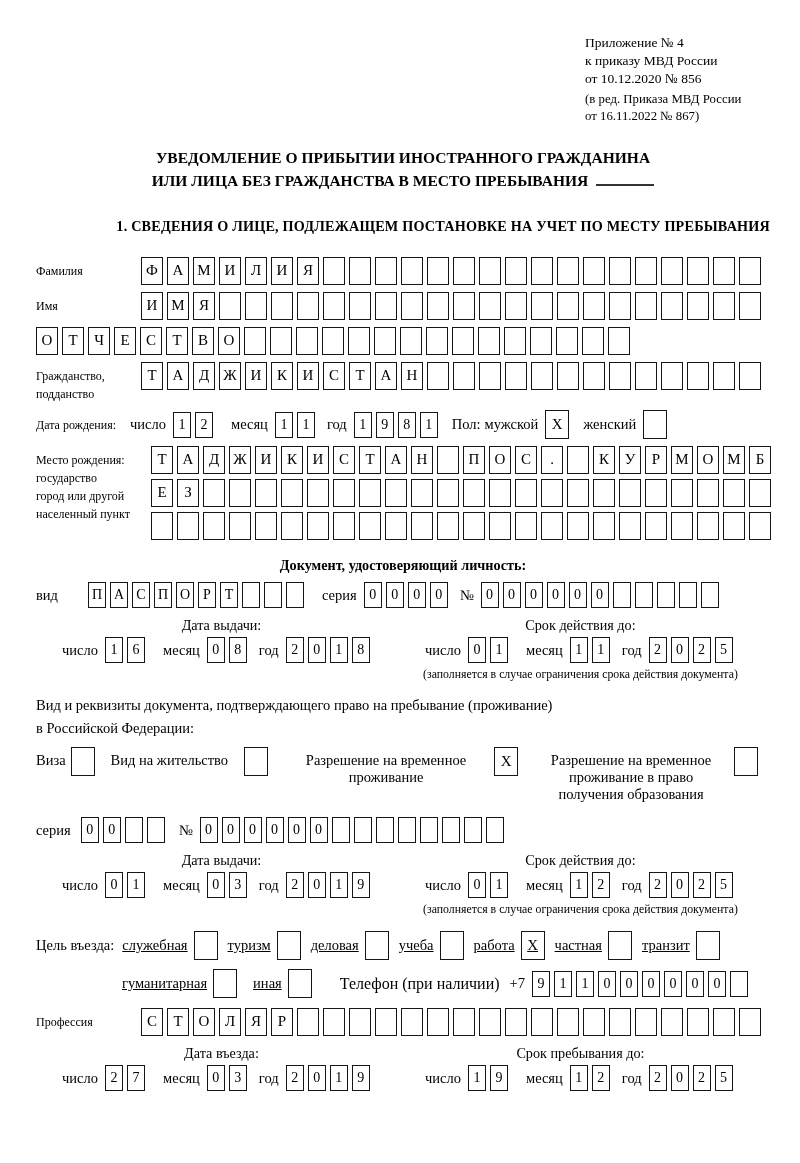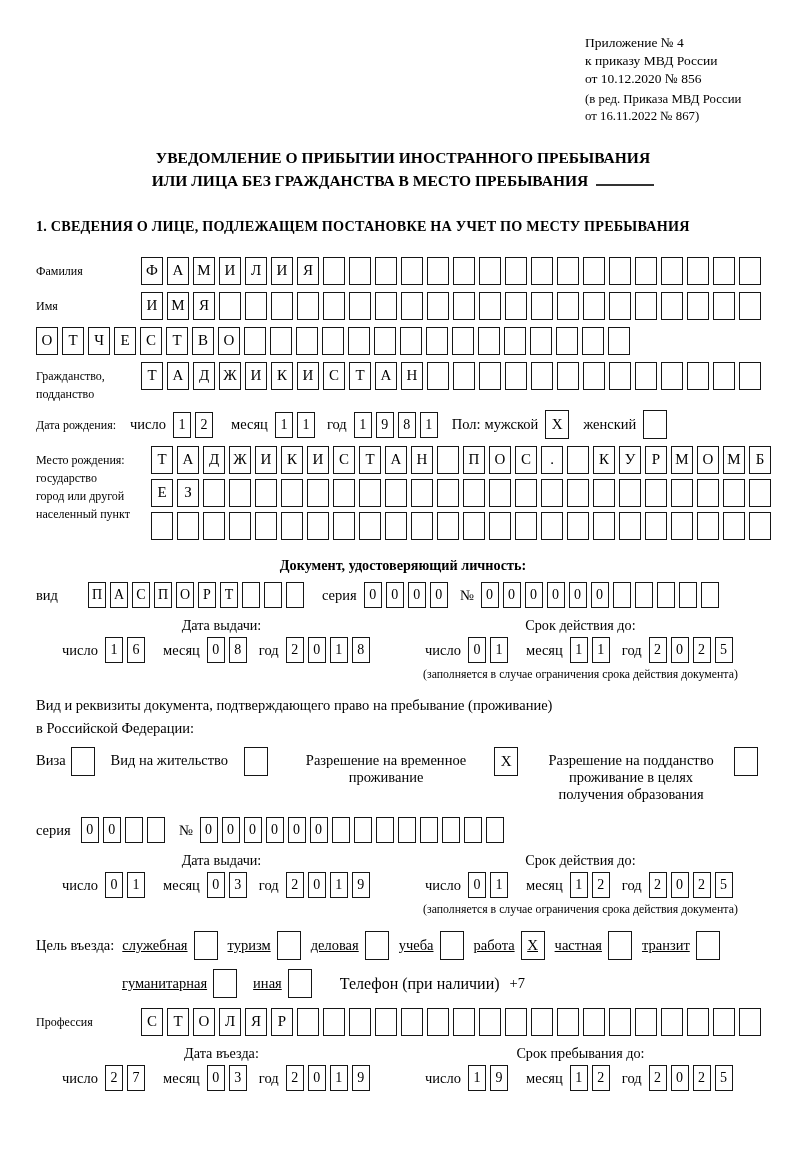--- a/index.html
+++ b/index.html
@@ -8,21 +8,21 @@
   .page { width: 800px; min-height: 1163px; padding: 34px 30px 24px 36px; position: relative; }
 
   
   .hdr-block { margin-left: auto; width: 185px; font-size: 13.5px; line-height: 1.32; }
   .hdr-note { margin-top: 4px; font-size: 12.8px; line-height: 1.32; }
   .forma { text-align: right; font-weight: bold; font-size: 14.5px; margin-top: 20px; letter-spacing: .5px; }
 
   
   .title { text-align: center; font-weight: bold; font-size: 15.5px; line-height: 1.45; margin-top: 22px; }
   .blank-line { display: inline-block; width: 58px; border-bottom: 2px solid #333; height: 14px; margin-left: 8px; }
-  .section-heading { text-align: left; font-weight: bold; font-size: 14.2px; margin-top: 26px; letter-spacing: .2px; }
+  .section-heading { text-align: right; font-weight: bold; font-size: 14.2px; margin-top: 26px; letter-spacing: .2px; }
 
   
   .frow { display: flex; align-items: flex-start; margin-top: 7px; }
   .flabel { flex: none; font-size: 12px; line-height: 1.5; padding-top: 5px; }
   .w105 { width: 105px; } .w118 { width: 118px; } .w115 { width: 115px; }
 
   
   .cells { display: inline-block; white-space: nowrap; line-height: 0; }
   .cell { display: inline-block; width: 22px; height: 28px; border: 1.7px solid #161616; margin-right: 4px;
           text-align: center; font-size: 15px; line-height: 25px; vertical-align: middle; background: #fff; }
@@ -70,21 +70,21 @@
     <div>Приложение № 4</div>
     <div>к приказу МВД России</div>
     <div>от 10.12.2020 № 856</div>
     <div class="hdr-note">
       <div>(в ред. Приказа МВД России</div>
       <div>от 16.11.2022 № 867)</div>
     </div>
   </div>
 
   <div class="title">
-    <div>УВЕДОМЛЕНИЕ О ПРИБЫТИИ ИНОСТРАННОГО ПРЕБЫВАНИЯ</div>
+    <div>УВЕДОМЛЕНИЕ О ПРИБЫТИИ ИНОСТРАННОГО ГРАЖДАНИНА</div>
     <div><span>ИЛИ ЛИЦА БЕЗ ГРАЖДАНСТВА В МЕСТО ПРЕБЫВАНИЯ</span><span class="blank-line"></span></div>
   </div>
 
   <div class="section-heading">1. СВЕДЕНИЯ О ЛИЦЕ, ПОДЛЕЖАЩЕМ ПОСТАНОВКЕ НА УЧЕТ ПО МЕСТУ ПРЕБЫВАНИЯ</div>
 
   <div class="frow" style="margin-top:22px">
     <div class="flabel w105">Фамилия</div>
     <div class="cells"><span class="cell">Ф</span><span class="cell">А</span><span class="cell">М</span><span class="cell">И</span><span class="cell">Л</span><span class="cell">И</span><span class="cell">Я</span><span class="cell"></span><span class="cell"></span><span class="cell"></span><span class="cell"></span><span class="cell"></span><span class="cell"></span><span class="cell"></span><span class="cell"></span><span class="cell"></span><span class="cell"></span><span class="cell"></span><span class="cell"></span><span class="cell"></span><span class="cell"></span><span class="cell"></span><span class="cell"></span><span class="cell"></span></div>
   </div>
 
@@ -183,21 +183,21 @@
     </div>
     <div class="opt-pair" style="margin-left:16px">
       <span class="opt-text">Вид на жительство</span>
       <span class="cbx" style="margin-left:16px"></span>
     </div>
     <div class="opt-pair" style="margin-left:20px">
       <span class="opt-text center mw190">Разрешение на временное проживание</span>
       <span class="cbx" style="margin-left:10px">X</span>
     </div>
     <div class="opt-pair" style="margin-left:18px">
-      <span class="opt-text center mw185">Разрешение на подданство проживание в целях получения образования</span>
+      <span class="opt-text center mw185">Разрешение на временное проживание в право получения образования</span>
       <span class="cbx" style="margin-left:8px"></span>
     </div>
   </div>
 
   <div class="frow" style="align-items:center;margin-top:14px">
     <span class="ilbl first" style="margin-right:10px">серия</span>
     <span class="cells sm"><span class="cell">0</span><span class="cell">0</span><span class="cell"></span><span class="cell"></span></span>
     <span class="ilbl" style="margin-left:10px">№</span>
     <span class="cells sm"><span class="cell">0</span><span class="cell">0</span><span class="cell">0</span><span class="cell">0</span><span class="cell">0</span><span class="cell">0</span><span class="cell"></span><span class="cell"></span><span class="cell"></span><span class="cell"></span><span class="cell"></span><span class="cell"></span><span class="cell"></span><span class="cell"></span></span>
   </div>
@@ -264,20 +264,21 @@
     <span class="popt">
       <span class="plab">гуманитарная</span>
       <span class="cbx"></span>
     </span>
     <span class="popt" style="margin-left:6px">
       <span class="plab">иная</span>
       <span class="cbx"></span>
     </span>
     <span class="plab" style="font-size:16px;margin:0 10px 0 18px">Телефон (при наличии)</span>
     <span style="font-size:14.5px;margin-right:7px">+7</span>
+    <span class="cells sm"><span class="cell">9</span><span class="cell">1</span><span class="cell">1</span><span class="cell">0</span><span class="cell">0</span><span class="cell">0</span><span class="cell">0</span><span class="cell">0</span><span class="cell">0</span><span class="cell"></span></span>
   </div>
 
   <div class="frow" style="margin-top:10px">
     <div class="flabel w105">Профессия</div>
     <div class="cells"><span class="cell">С</span><span class="cell">Т</span><span class="cell">О</span><span class="cell">Л</span><span class="cell">Я</span><span class="cell">Р</span><span class="cell"></span><span class="cell"></span><span class="cell"></span><span class="cell"></span><span class="cell"></span><span class="cell"></span><span class="cell"></span><span class="cell"></span><span class="cell"></span><span class="cell"></span><span class="cell"></span><span class="cell"></span><span class="cell"></span><span class="cell"></span><span class="cell"></span><span class="cell"></span><span class="cell"></span><span class="cell"></span></div>
   </div>
 
   <div class="date2col">
     <div class="dcol left">
       <div class="dtitle">Дата въезда:</div>

